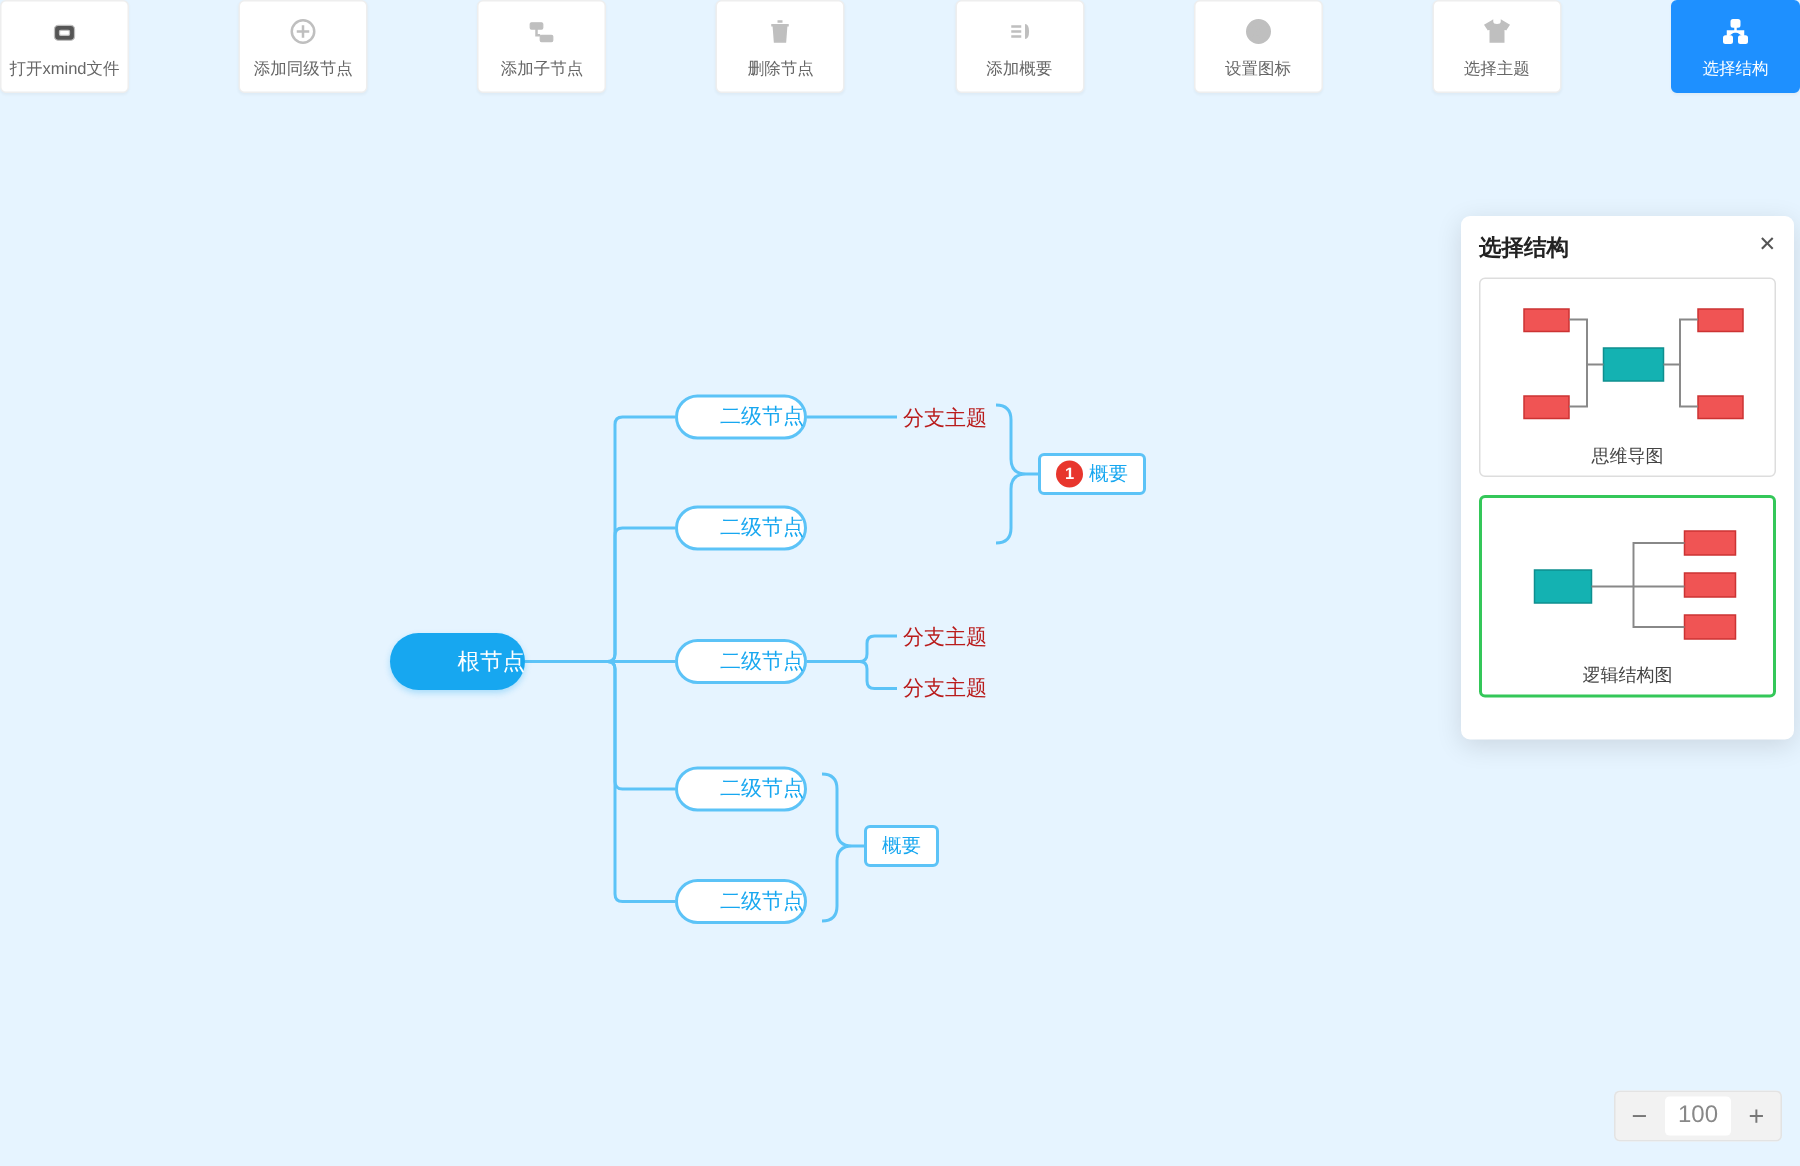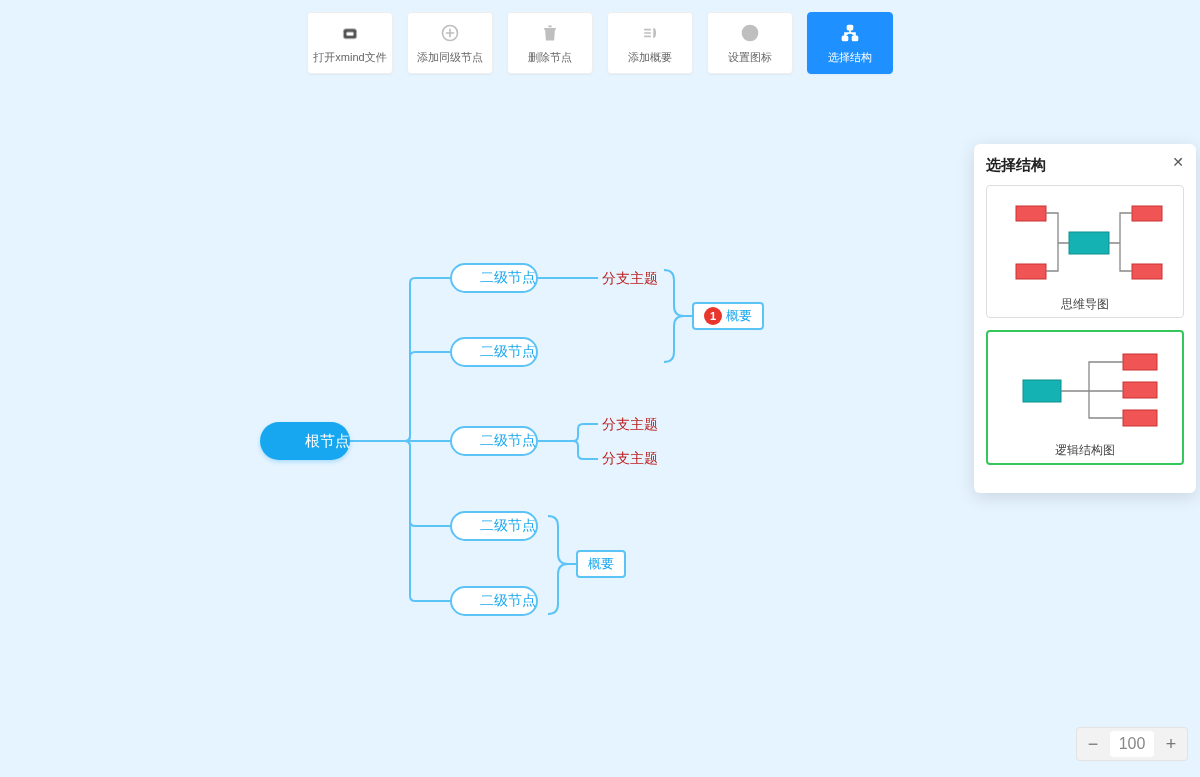--- a/index.html
+++ b/index.html
@@ -1,19 +1,19 @@
 <!DOCTYPE html>
 <html><head>
 <meta charset="utf-8">
 <style>
   html,body{margin:0;padding:0;width:1200px;height:777px;font-family:"Microsoft YaHei","PingFang SC",Arial,sans-serif;background:#e6f4ff;overflow:hidden;color:#333}
   *{box-sizing:border-box}
 
   
-  .toolbar{position:absolute;top:12px;left:0;right:0;display:flex;justify-content:center;gap:14px}
+  .toolbar{position:absolute;top:0;left:0;right:0;display:flex;justify-content:space-between;gap:14px}
   .tbtn{width:86px;height:62px;background:#fff;border:1px solid #eee;border-radius:4px;display:flex;flex-direction:column;align-items:center;justify-content:center;gap:6px;cursor:pointer;box-shadow:0 1px 2px rgba(0,0,0,.04)}
   .tbtn.active{background:#1e90ff;border-color:#1e90ff}
   .tbtn .ticon{width:22px;height:22px;display:flex;align-items:center;justify-content:center;color:#bfbfbf}
   .tbtn.active .ticon{color:#fff}
   .tbtn .tlabel{font-size:11px;color:#666;white-space:nowrap}
   .tbtn.active .tlabel{color:#fff}
   .tbtn svg{width:20px;height:20px;stroke:currentColor;fill:currentColor}
 
   
   .canvas{position:absolute;inset:0}
@@ -58,20 +58,30 @@
     <span class="ticon">
         <svg viewBox="0 0 24 24">
           <circle cx="12" cy="12" r="9" fill="none" stroke-width="2"></circle>
           <path d="M12 7v10M7 12h10" stroke-width="2"></path>
         </svg>
       </span>
     <span class="tlabel">添加同级节点</span>
   </div>
   <div class="tbtn">
     <span class="ticon">
+        <svg viewBox="0 0 24 24" fill="currentColor">
+          <rect x="3" y="5" width="10" height="5" rx="1"></rect>
+          <rect x="11" y="15" width="10" height="5" rx="1"></rect>
+          <path d="M8 10v5h3" stroke-width="2" fill="none"></path>
+        </svg>
+      </span>
+    <span class="tlabel">添加子节点</span>
+  </div>
+  <div class="tbtn">
+    <span class="ticon">
         <svg viewBox="0 0 24 24" fill="none" stroke-width="2">
           <path d="M5 7h14M10 4h4M7 7l1 13h8l1-13"></path>
         </svg>
       </span>
     <span class="tlabel">删除节点</span>
   </div>
   <div class="tbtn">
     <span class="ticon">
         <svg viewBox="0 0 24 24" fill="none" stroke-width="2">
           <path d="M5 8h8M5 12h8M5 16h8"></path>
@@ -83,20 +93,28 @@
   <div class="tbtn">
     <span class="ticon">
         <svg viewBox="0 0 24 24" fill="none" stroke-width="2">
           <circle cx="12" cy="12" r="9"></circle>
           <circle cx="9" cy="10" r="1" fill="currentColor"></circle>
           <circle cx="15" cy="10" r="1" fill="currentColor"></circle>
           <path d="M8 15c1.5 1.5 6.5 1.5 8 0"></path>
         </svg>
       </span>
     <span class="tlabel">设置图标</span>
+  </div>
+  <div class="tbtn">
+    <span class="ticon">
+        <svg viewBox="0 0 24 24" fill="none" stroke-width="2">
+          <path d="M8 4l-5 3 2 3 2-1v11h10V9l2 1 2-3-5-3c0 2-2 3-4 3s-4-1-4-3z"></path>
+        </svg>
+      </span>
+    <span class="tlabel">选择主题</span>
   </div>
   <div class="tbtn active">
     <span class="ticon">
         <svg viewBox="0 0 24 24" fill="none" stroke="#fff" stroke-width="2">
           <rect x="9" y="3" width="6" height="5" rx="1" fill="#fff"></rect>
           <rect x="3" y="16" width="6" height="5" rx="1" fill="#fff"></rect>
           <rect x="15" y="16" width="6" height="5" rx="1" fill="#fff"></rect>
           <path d="M12 8v4M12 12H6v4M12 12h6v4"></path>
         </svg>
       </span>

